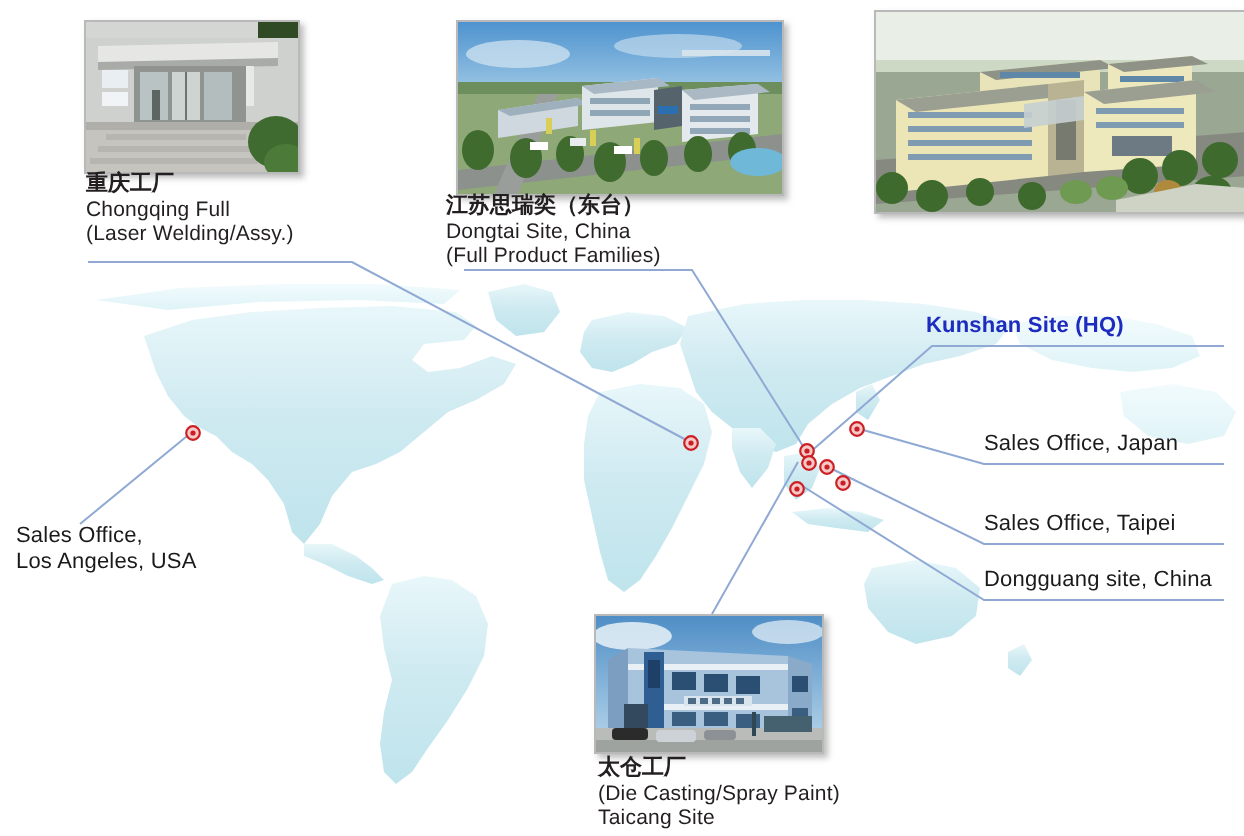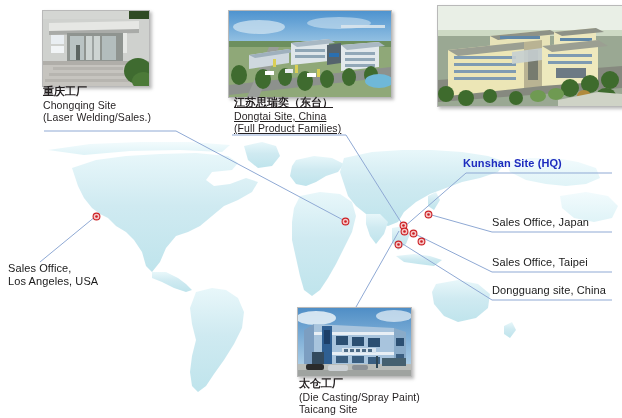--- a/index.html
+++ b/index.html
@@ -437,25 +437,25 @@
       <rect x="30" y="57" width="20" height="6" rx="2" fill="#cdd2d6"></rect>
       <rect x="54" y="57" width="16" height="5" rx="2" fill="#8c9196"></rect>
 
       <rect x="84" y="50" width="24" height="8" fill="#45606f"></rect>
       <rect x="78" y="48" width="2" height="12" fill="#2f4654"></rect>
     </svg>
   </div>
 
   <div class="label" style="left:43px; top:86px;">
     <div class="cn">重庆工厂</div>
-    <div>Chongqing Site</div>
-    <div>(Laser Welding/Sales.)</div>
-  </div>
-
-  <div class="label" style="left:234px; top:97px;text-decoration:underline;">
+    <div>Chongqing Full</div>
+    <div>(Laser Welding/Assy.)</div>
+  </div>
+
+  <div class="label" style="left:223px; top:97px;">
     <div class="cn">江苏思瑞奕（东台）</div>
     <div>Dongtai Site, China</div>
     <div>(Full Product Families)</div>
   </div>
 
   <div class="label hq" style="left:463px; top:157px;">
     <div>Kunshan Site (HQ)</div>
   </div>
 
   <div class="label callout" style="left:492px; top:216px;">

